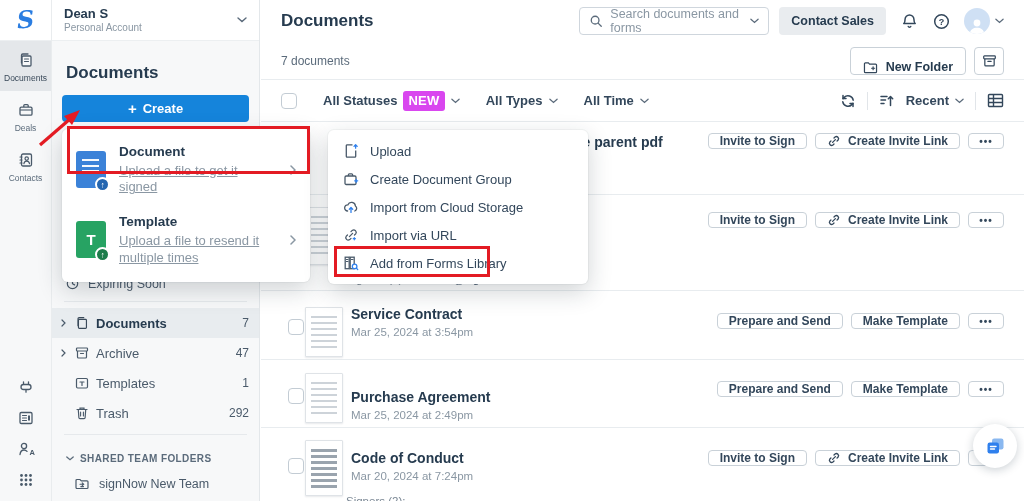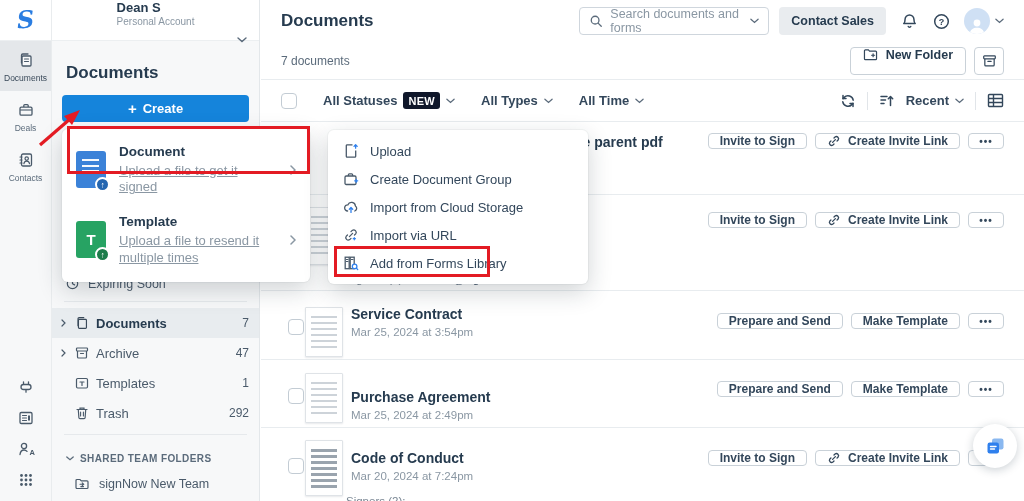--- a/index.html
+++ b/index.html
@@ -11,21 +11,21 @@
   .ic { display:block; flex:none; }
   
   .rail { position:absolute; left:0; top:0; bottom:0; width:52px; background:#f7f8f9; border-right:1px solid #e9ecee; z-index:5;}
   .rail-logo { height:41px; background:#fff; border-bottom:1px solid #eceff1; display:flex; align-items:center; justify-content:center;}
   .logo-s { font-family:"DejaVu Serif", serif; font-style:italic; font-weight:bold; font-size:24px; color:#2a7de1; transform:rotate(-4deg); line-height:1;}
   .rail-item { display:flex; flex-direction:column; align-items:center; padding:10px 0 8px; gap:4px; font-size:8.5px; color:#5b6b7b; cursor:pointer;}
   .rail-item.sel { background:#e4e7ea; color:#3a4a5a;}
   .rail-bottom { position:absolute; bottom:12px; left:0; right:0; display:flex; flex-direction:column; align-items:center; gap:13px;}
   
   .sidebar { position:absolute; left:52px; top:0; bottom:0; width:208px; background:#f7f8f9; border-right:1px solid #e3e7ea; z-index:5;}
-  .acct { height:41px; background:#fff; border-bottom:1px solid #eceff1; display:flex; align-items:center; padding:0 12px; gap:8px;flex-direction:column;}
+  .acct { height:41px; background:#fff; border-bottom:1px solid #eceff1; display:flex; align-items:center; padding:0 12px; gap:8px;}
   .acct-txt { line-height:1.25;}
   .acct-name { font-weight:bold; font-size:13px; color:#263b4f;}
   .acct-sub { font-size:10px; color:#8a97a3;}
   .sb-title { padding:22px 14px 12px; font-size:17px; font-weight:bold; color:#263b4f;}
   .create-btn { margin:0 10px; height:27px; border-radius:4px; background:#1584db; color:#fff; font-weight:bold; font-size:13px; display:flex; align-items:center; justify-content:center; gap:6px; cursor:pointer;}
   .sb-filters { margin-top:104px;}
   .sb-item { display:flex; align-items:center; height:23px; padding:0 14px; gap:9px; font-size:12.5px; color:#4a5a6a; cursor:pointer;}
   .sb-div { height:1px; background:#e6e9ec; margin:6px 12px;}
   .folder-item { display:flex; align-items:center; height:30px; padding:0 10px 0 6px; gap:6px; font-size:13px; color:#4a5a6a; cursor:pointer;}
   .folder-item .cnt { margin-left:auto; font-size:12px; color:#4a5a6a;}
@@ -39,26 +39,26 @@
   .main-header { height:42px; display:flex; align-items:center; padding:0 20px;}
   .mh-title { font-size:17px; font-weight:bold; color:#263b4f;}
   .search { margin-left:auto; width:190px; height:28px; border:1px solid #cfd6dd; border-radius:4px; background:#fff; display:flex; align-items:center; padding:0 9px; gap:7px; font-size:12.5px; color:#8a97a3; cursor:text;}
   .search .cv { margin-left:auto;}
   .contact-btn { margin-left:10px; height:28px; background:#e9ecef; border-radius:4px; padding:0 12px; display:flex; align-items:center; font-size:12.5px; font-weight:bold; color:#263b4f; cursor:pointer;}
   .hd-ic { margin-left:15px; cursor:pointer;}
   .avatar-wrap { margin-left:14px; display:flex; align-items:center; gap:5px; cursor:pointer;}
   .avatar { width:26px; height:26px; border-radius:50%; background:#cfe0f4; overflow:hidden; display:flex; align-items:flex-end; justify-content:center;}
   .toolbar-row { height:38px; display:flex; align-items:center; padding:0 20px; border-bottom:1px solid #e8ecef;}
   .count-lbl { font-size:12px; color:#5b6b7b;}
-  .nf-btn { margin-left:auto; height:28px; border:1px solid #c9d1d8; border-radius:4px; background:#fff; padding:0 12px; display:flex; align-items:flex-start; gap:8px; font-size:12.5px; font-weight:bold; color:#263b4f; cursor:pointer;}
+  .nf-btn { margin-left:auto; height:28px; border:1px solid #c9d1d8; border-radius:4px; background:#fff; padding:0 12px; display:flex; align-items:flex-end; gap:8px; font-size:12.5px; font-weight:bold; color:#263b4f; cursor:pointer;}
   .sq-btn { margin-left:8px; width:30px; height:28px; border:1px solid #c9d1d8; border-radius:4px; background:#fff; display:flex; align-items:center; justify-content:center; cursor:pointer;}
   .filter-row { height:42px; display:flex; align-items:center; padding:0 20px; border-bottom:1px solid #e8ecef;}
   .cb { width:16px; height:16px; border:1.5px solid #c3ccd4; border-radius:4px; background:#fff; cursor:pointer; flex:none;}
   .fgroup { display:flex; align-items:center; gap:6px; margin-left:26px; font-size:13px; font-weight:bold; color:#33475b; cursor:pointer;}
-  .badge-new { background:#0f172a; color:#fff; font-size:11px; font-weight:bold; padding:2.5px 5px; border-radius:3px; letter-spacing:.3px;}
+  .badge-new { background:#d946ef; color:#fff; font-size:13px; font-weight:bold; padding:2.5px 5px; border-radius:3px; letter-spacing:.3px;}
   .fright { margin-left:auto; display:flex; align-items:center; gap:11px;}
   .vdiv { width:1px; height:18px; background:#e1e5e9;}
   .sort-lbl { font-size:13px; font-weight:bold; color:#33475b;}
   
   .row { position:relative; border-bottom:1px solid #e8ecef;}
   .row.last { border-bottom:none;}
   .row .cbx { position:absolute; left:27px;}
   .thumb { position:absolute; left:44px; width:38px; height:50px; background:#fff; border:1px solid #dfe3e7; box-shadow:0 1px 2px rgba(20,40,60,.10); border-radius:1px;}
   .thumb .tl { position:absolute; left:5px; right:5px; top:8px; bottom:7px; background:repeating-linear-gradient(#cdd3d9 0 2px, transparent 2px 6px);}
   .thumb.dark .tl { background:repeating-linear-gradient(#9aa4ae 0 3px, transparent 3px 6px);}

